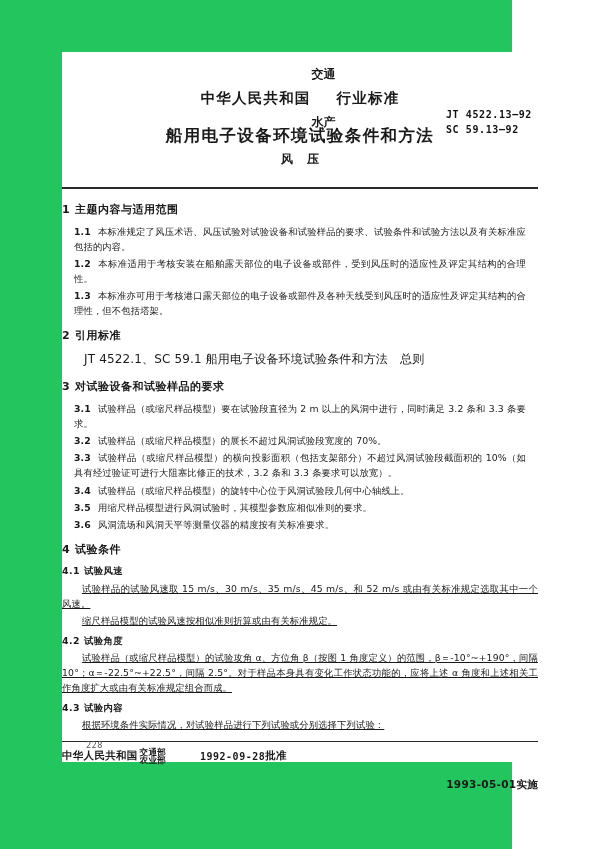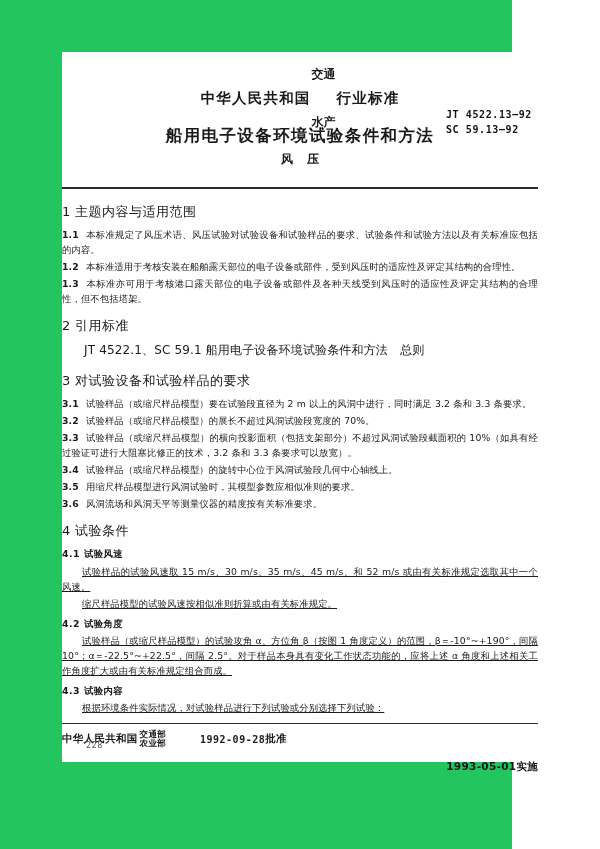--- a/index.html
+++ b/index.html
@@ -111,41 +111,41 @@
   }
 
   
   .body-text {
     font-size: 9.3px;
     line-height: 1.62;
     letter-spacing: 0.15px;
     text-align: justify;
   }
   .sec-head {
-    font-weight: normal;
-    font-size: 13px;
+    font-weight: bold;
+    font-size: 11px;
     margin: 9px 0 5px 0;
     letter-spacing: 0.5px;
   }
   .sec-head .num {
     display: inline-block;
     min-width: 13px;
   }
   .subsec-head {
     font-weight: bold;
     font-size: 9.4px;
     margin: 5px 0 2px 0;
     letter-spacing: 0.4px;
   }
   .subsec-head .num {
     display: inline-block;
     min-width: 22px;
   }
   .para {
-    margin: 2px 0;
+    margin: 2px 12px;
     text-indent: 0;
   }
   .para .num {
     font-weight: bold;
     display: inline-block;
     min-width: 24px;
   }
   .para-indent {
     margin: 2px 0;
     text-indent: 20px;

